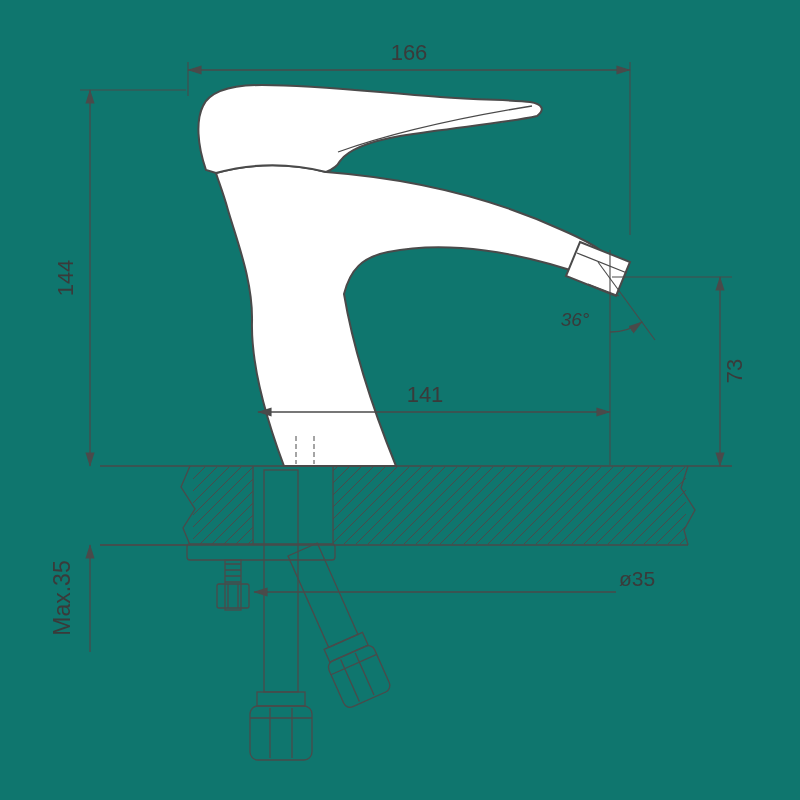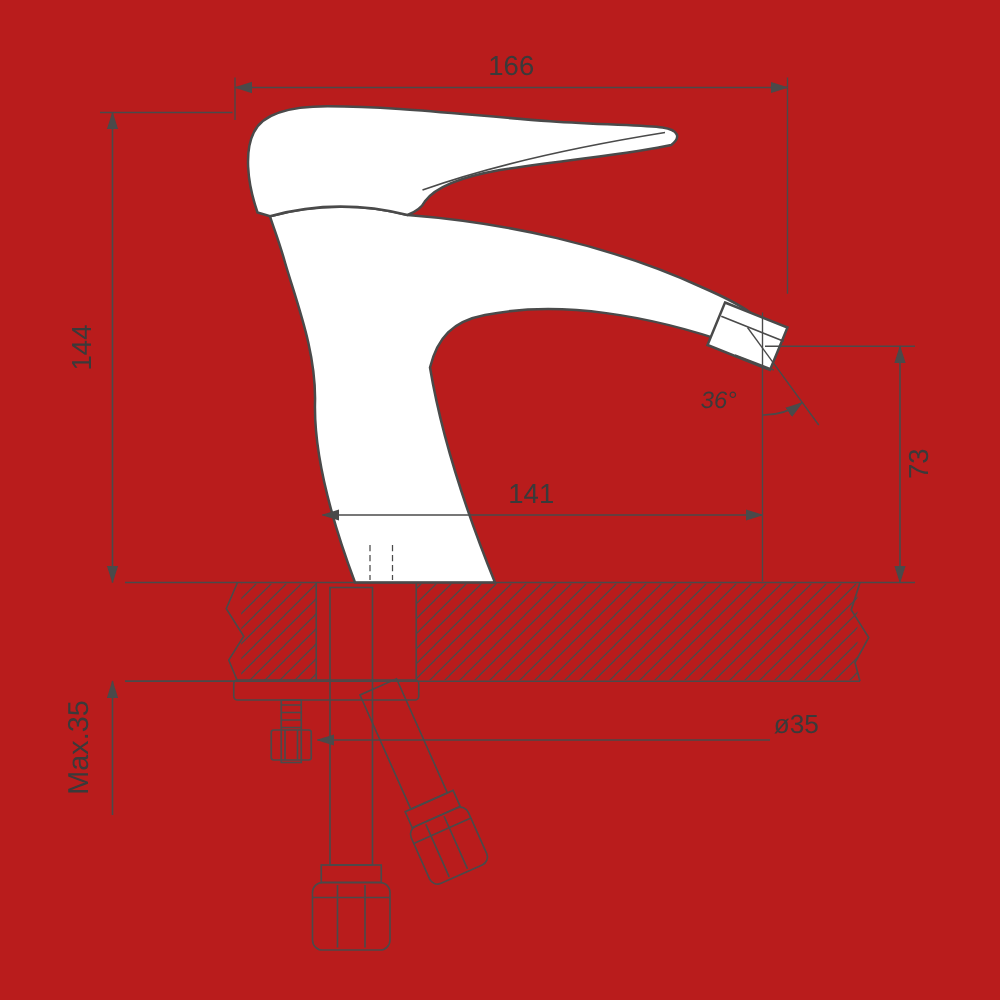--- a/index.html
+++ b/index.html
@@ -1,16 +1,16 @@
 <!DOCTYPE html>
 <html><head>
 <meta charset="utf-8">
 <style>
   html,body{margin:0;padding:0;background:#fff;}
-  .stage{position:relative;width:800px;height:800px;background:#b91c1c;overflow:hidden;
+  .stage{position:relative;width:800px;height:800px;background:#0f766e;overflow:hidden;
          font-family:"Liberation Sans",sans-serif;}
   svg{display:block;}
   .dim-line{stroke:#4a4a4a;stroke-width:1.3;fill:none;}
   .ext-line{stroke:#4a4a4a;stroke-width:1.1;fill:none;}
   .draw{stroke:#4a4a4a;stroke-width:2;fill:#ffffff;}
   .draw-thin{stroke:#4a4a4a;stroke-width:1.3;fill:none;}
   .hidden-line{stroke:#4a4a4a;stroke-width:1;fill:none;stroke-dasharray:5 3;}
   text{fill:#3a3a3a;font-family:"Liberation Sans",sans-serif;}
   .dim-text{font-size:22px;}
   .dim-text-big{font-size:23px;}

